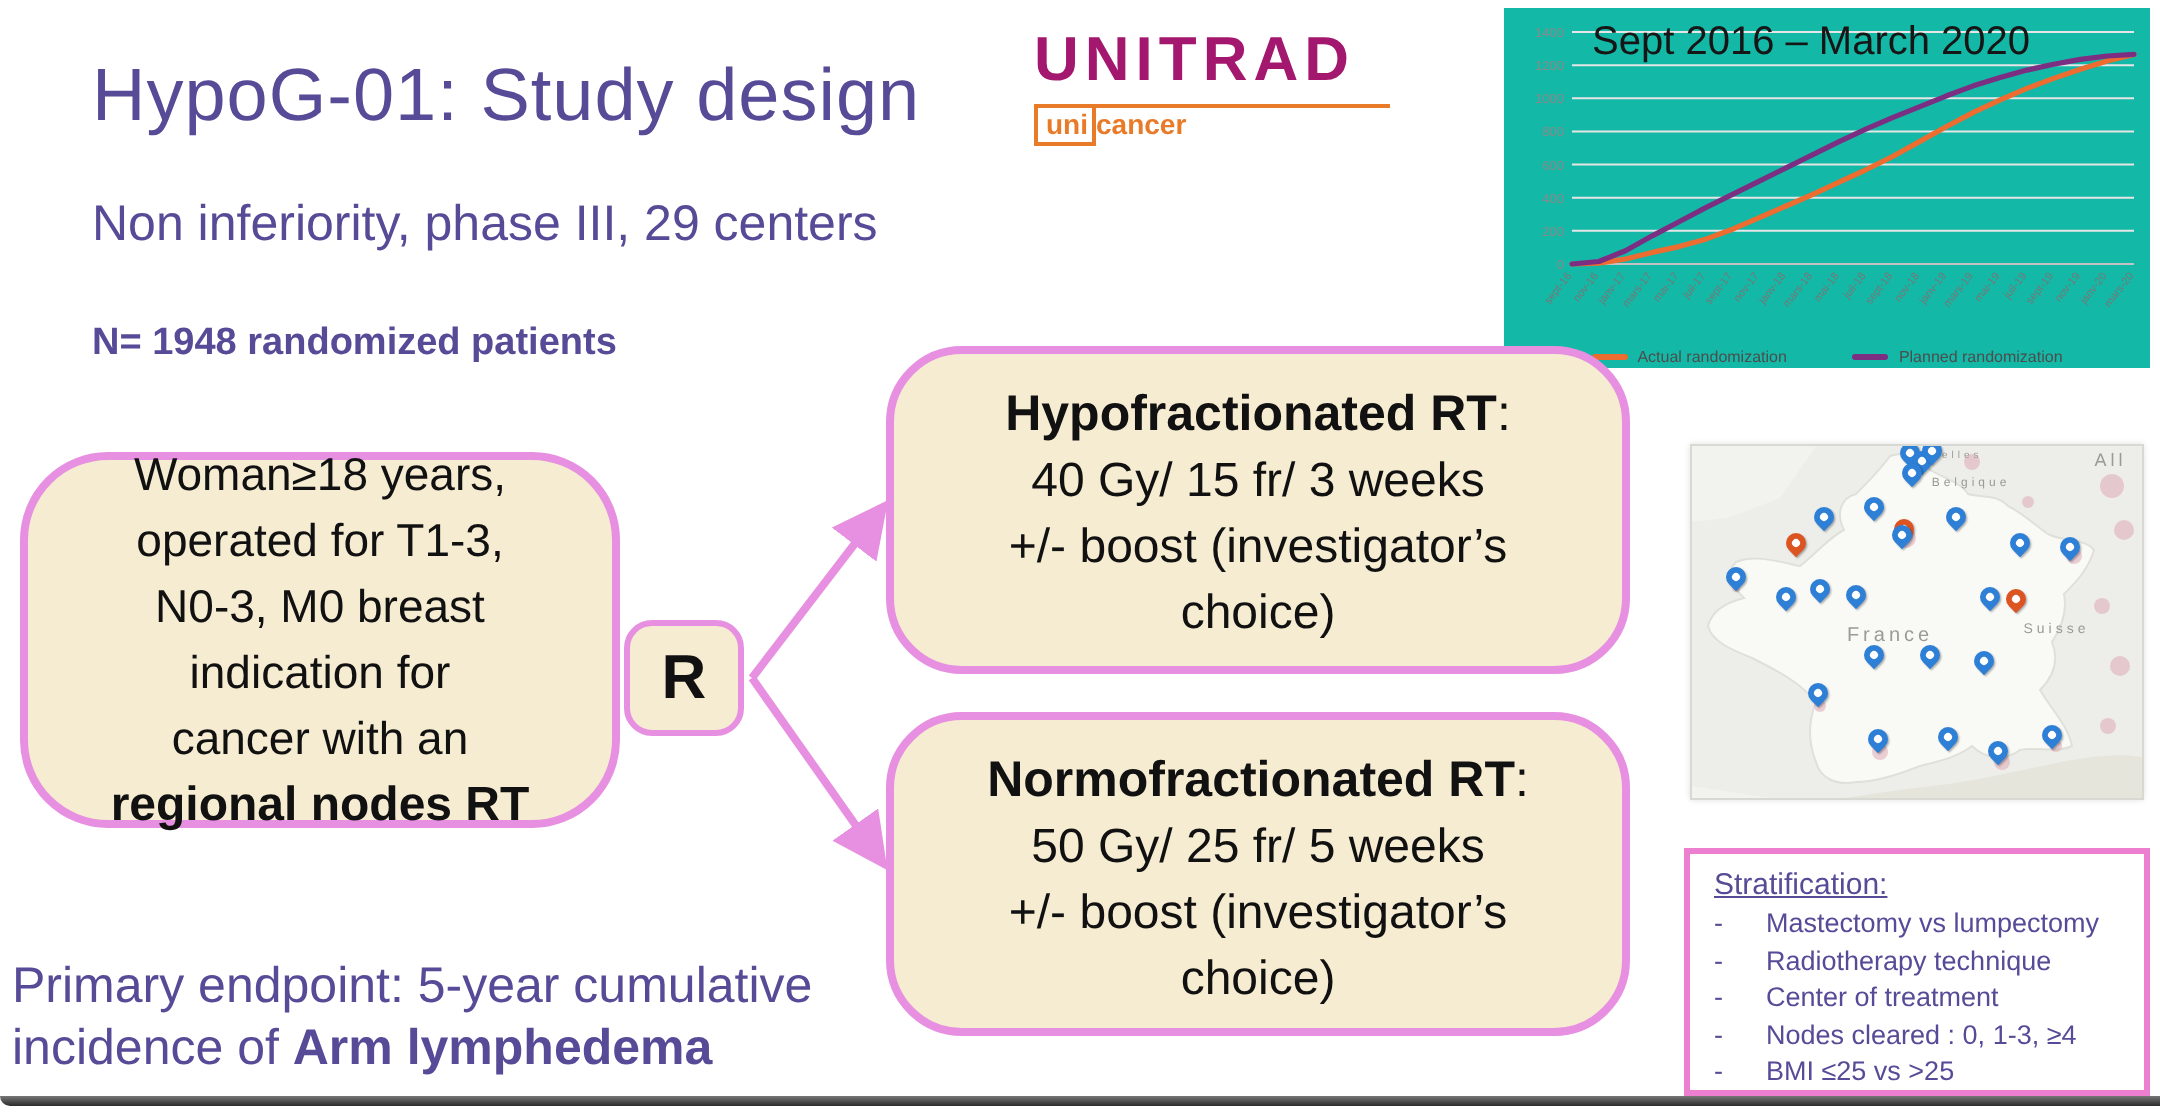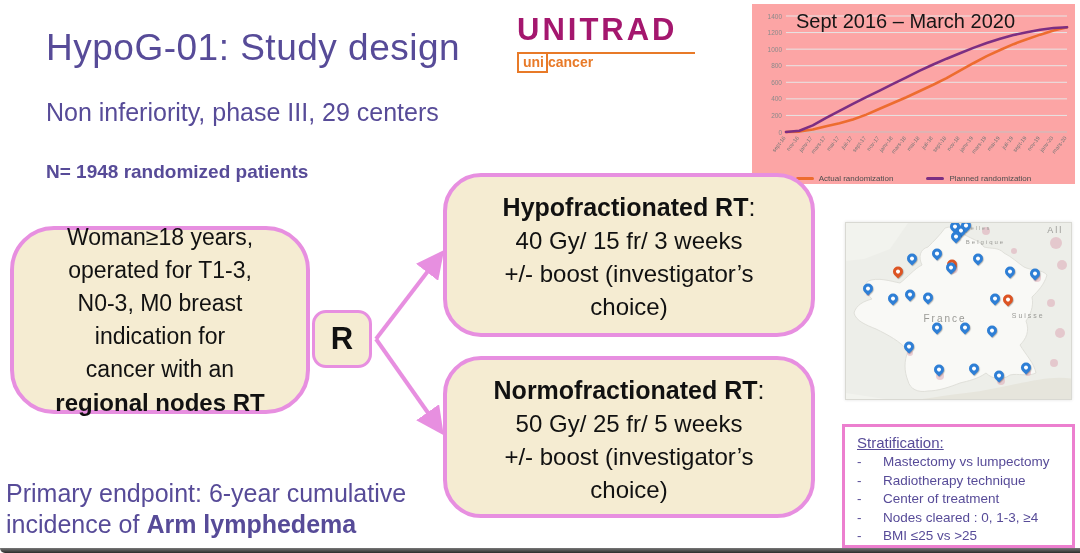--- a/index.html
+++ b/index.html
@@ -17,21 +17,21 @@
   .logo { position:absolute; left:517px; top:12px; width:180px; }
   .logo-main { font-size:31px; font-weight:bold; color:#a4176e; letter-spacing:3px; }
   .logo-sub { position:relative; margin-top:4px; height:24px; }
   .logo-line { position:absolute; left:0; top:0; width:178px; height:2px; background:#e87a28; }
   .logo-sub-text { position:absolute; left:0; top:0; display:flex; align-items:center; }
   .uni-box { border:2px solid #e87a28; border-top-width:2px; padding:0 2px 1px 4px;
     color:#e87a28; font-weight:bold; font-size:14px; }
   .cancer-txt { color:#e87a28; font-weight:bold; font-size:14px; padding-bottom:1px; }
 
   
-  .chart { position:absolute; left:752px; top:4px; width:323px; height:180px; background:#fca5a5; }
+  .chart { position:absolute; left:752px; top:4px; width:323px; height:180px; background:#14b8a6; }
   .chart-title { position:absolute; left:44px; top:6px; font-size:20px; color:#161616; z-index:2; }
   .chart svg { position:absolute; left:0; top:0; }
   .legend { position:absolute; left:0; bottom:1px; width:100%; display:flex; justify-content:center;
     gap:33px; align-items:center; font-size:8px; color:#4d4d4d; }
   .legend-item { display:flex; align-items:center; gap:5px; }
   .swatch { display:inline-block; width:18px; height:3px; border-radius:2px; }
 
   
   .map { position:absolute; left:845px; top:222px; width:227px; height:178px; background:#edeee9;
     border:1px solid #d9d9d3; box-shadow:0 0 3px rgba(0,0,0,.12); overflow:hidden; }
@@ -246,21 +246,21 @@
 
   <div class="box arm arm2">
     <div class="arm-title"><b>Normofractionated RT</b><span>:</span></div>
     <div>50 Gy/ 25 fr/ 5 weeks</div>
     <div>+/- boost (investigator’s</div>
     <div>choice)</div>
   </div>
 
   <div class="endpoint">
     <div>
-      <span class="underline">Primary endpoint</span><span>: 6-year cumulative</span>
+      <span class="underline">Primary endpoint</span><span>: 5-year cumulative</span>
     </div>
     <div>
       <span>incidence of </span><b>Arm lymphedema</b>
     </div>
   </div>
 
   <div class="strat">
     <div class="strat-title">Stratification:</div>
     <div class="strat-item">
         <span class="dash">-</span>

